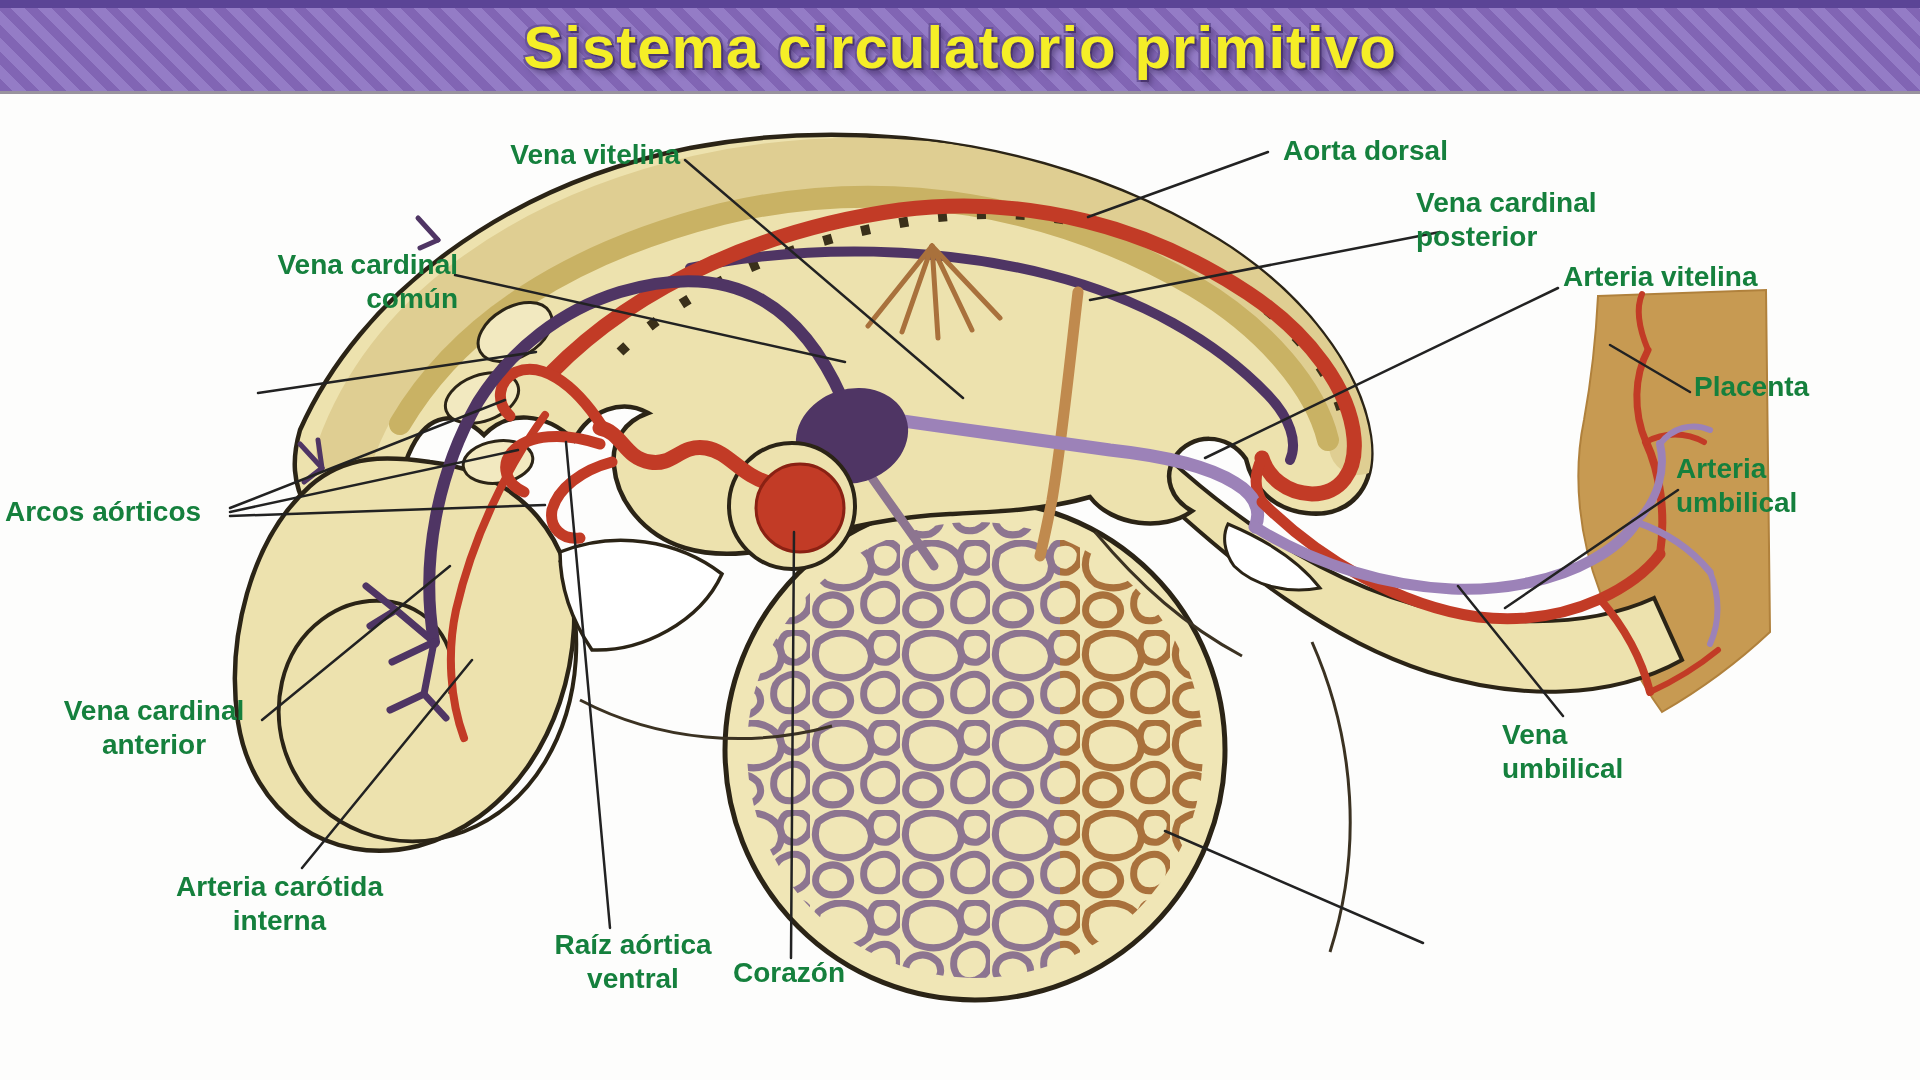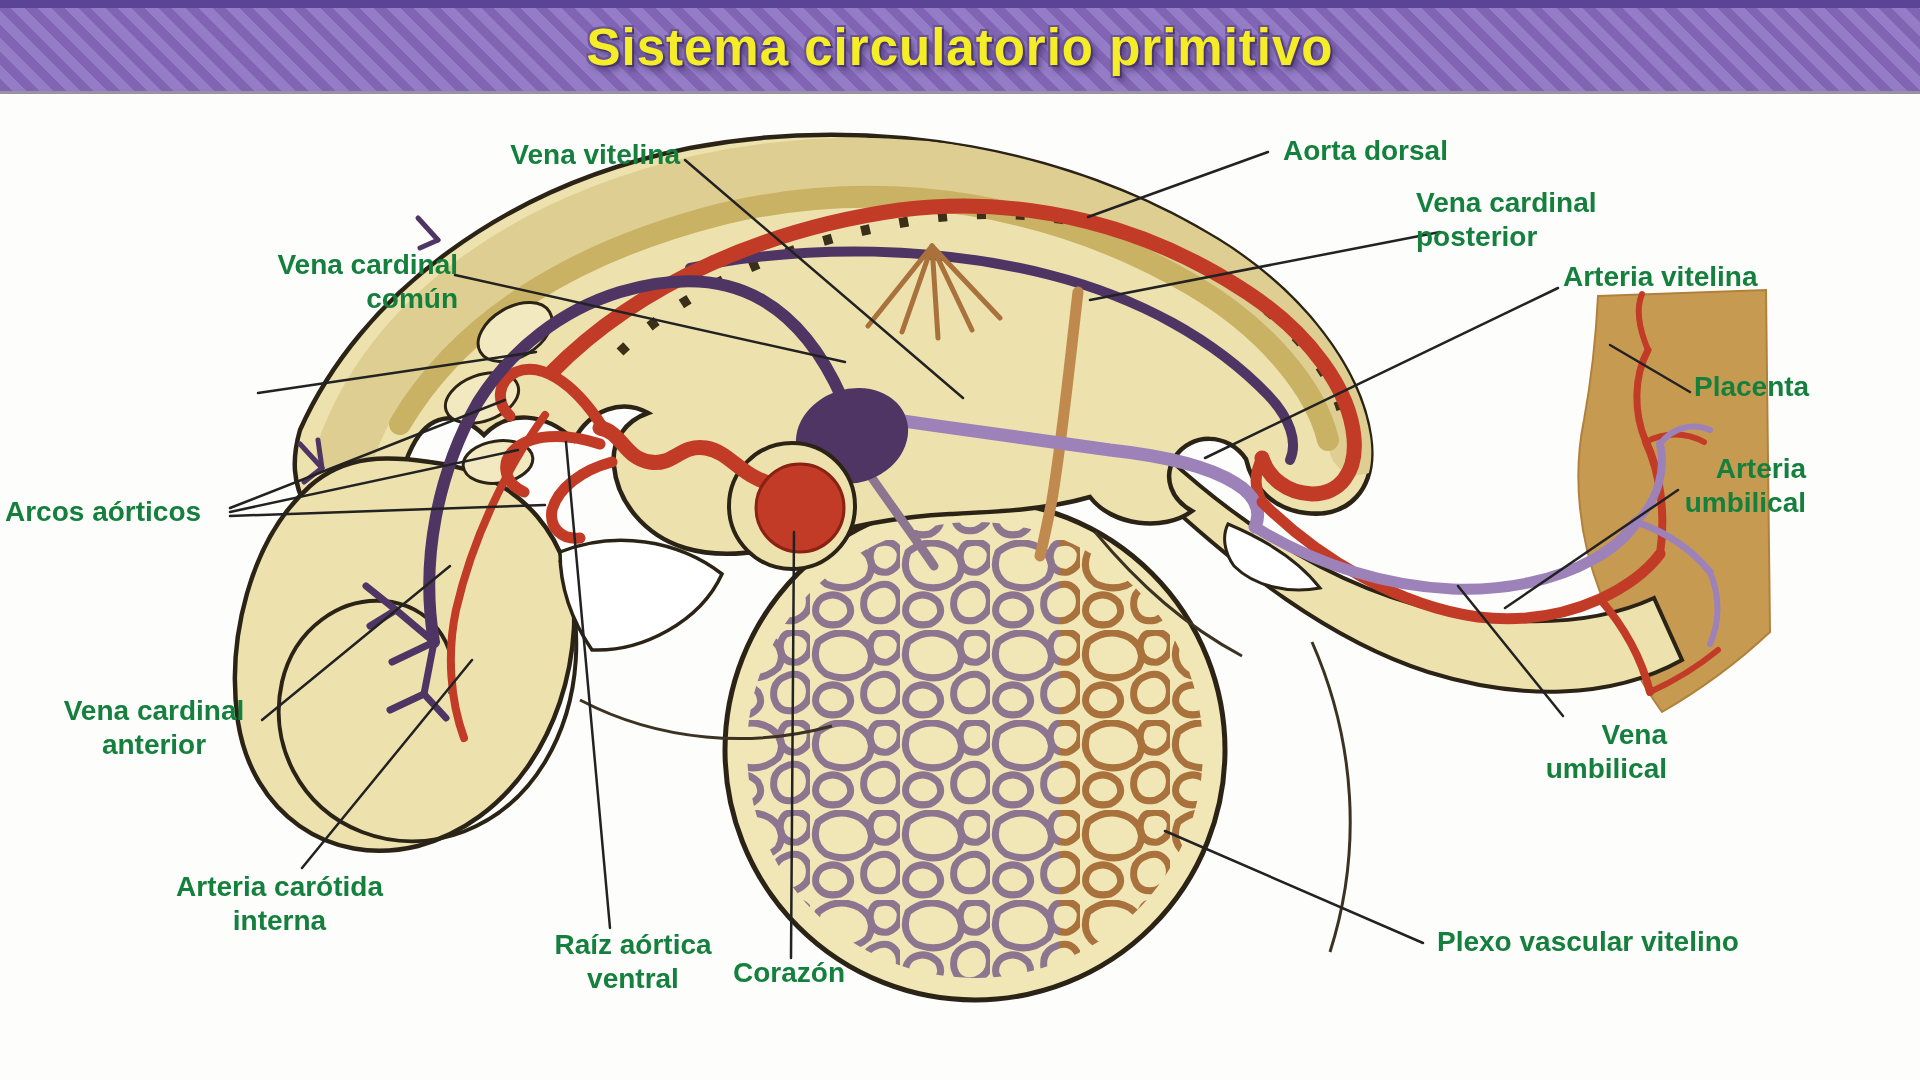--- a/index.html
+++ b/index.html
@@ -2,35 +2,35 @@
 <html><head>
 <meta charset="utf-8">
 <style>
   html,body{margin:0;padding:0;background:#e9e9e9;}
   #page{position:relative;width:1920px;height:1080px;background:#FDFDFC;overflow:hidden;
         font-family:"Liberation Sans", sans-serif;}
   
   #banner{position:absolute;left:0;top:0;width:1920px;height:94px;
     background:repeating-linear-gradient(45deg,#8165B4 0px,#8165B4 9px,#947CC6 9px,#947CC6 19px);
     border-top:8px solid #5B4496;border-bottom:3px solid #98929E;box-sizing:border-box;z-index:5;}
-  #banner h1{margin:0;text-align:center;font-size:51px;line-height:80px;font-weight:700;
+  #banner h1{margin:0;text-align:center;font-size:60px;line-height:80px;font-weight:700;
     letter-spacing:1px;color:#F5EE27;
     text-shadow:2px 2px 0 #4A3570,-2px -2px 0 #6A549A,2px -2px 0 #6A549A,-2px 2px 0 #6A549A,4px 5px 6px rgba(50,34,80,.55);}
   
   #art{position:absolute;left:0;top:0;width:1920px;height:1080px;z-index:1;}
   
   .lbl{position:absolute;z-index:4;font-weight:700;font-size:28px;line-height:34px;
        color:#15803d;white-space:pre-line;}
   .lbl-vena-vitelina{left:470px;top:138px;width:210px;text-align:right;}
   .lbl-aorta-dorsal{left:1283px;top:134px;text-align:center;}
   .lbl-vena-cardinal-posterior{left:1416px;top:186px;}
   .lbl-arteria-vitelina{left:1563px;top:260px;}
   .lbl-placenta{left:1694px;top:370px;}
-  .lbl-arteria-umbilical{left:1676px;top:452px;width:130px;text-align:right;}
-  .lbl-vena-umbilical{left:1502px;top:718px;width:165px;text-align:right;}
+  .lbl-arteria-umbilical{left:1676px;top:452px;width:130px;text-align:left;}
+  .lbl-vena-umbilical{left:1502px;top:718px;width:165px;text-align:left;}
   .lbl-plexo{left:1437px;top:925px;}
   .lbl-corazon{left:733px;top:956px;}
   .lbl-raiz{left:538px;top:928px;width:190px;text-align:center;}
   .lbl-carotida{left:162px;top:870px;width:235px;text-align:center;}
   .lbl-anterior{left:40px;top:694px;width:228px;text-align:center;}
   .lbl-arcos{left:5px;top:495px;}
   .lbl-bolsa{left:110px;top:347px;width:165px;text-align:center;}
   .lbl-comun{left:233px;top:248px;width:225px;text-align:right;}
 </style>
 </head>
@@ -203,21 +203,20 @@
   <div class="lbl lbl-vena-vitelina">Vena vitelina</div>
   <div class="lbl lbl-aorta-dorsal">Aorta dorsal</div>
   <div class="lbl lbl-vena-cardinal-posterior">Vena cardinal
 posterior</div>
   <div class="lbl lbl-arteria-vitelina">Arteria vitelina</div>
   <div class="lbl lbl-placenta">Placenta</div>
   <div class="lbl lbl-arteria-umbilical">Arteria
 umbilical</div>
   <div class="lbl lbl-vena-umbilical">Vena
 umbilical</div>
-  <div class="lbl lbl-plexo">Plexo vascular vitelino</div>
   <div class="lbl lbl-corazon">Corazón</div>
   <div class="lbl lbl-carotida">Arteria carótida
 interna</div>
   <div class="lbl lbl-raiz">Raíz aórtica
 ventral</div>
   <div class="lbl lbl-anterior">Vena cardinal
 anterior</div>
   <div class="lbl lbl-arcos">Arcos aórticos</div>
   <div class="lbl lbl-comun">Vena cardinal
 común</div>

